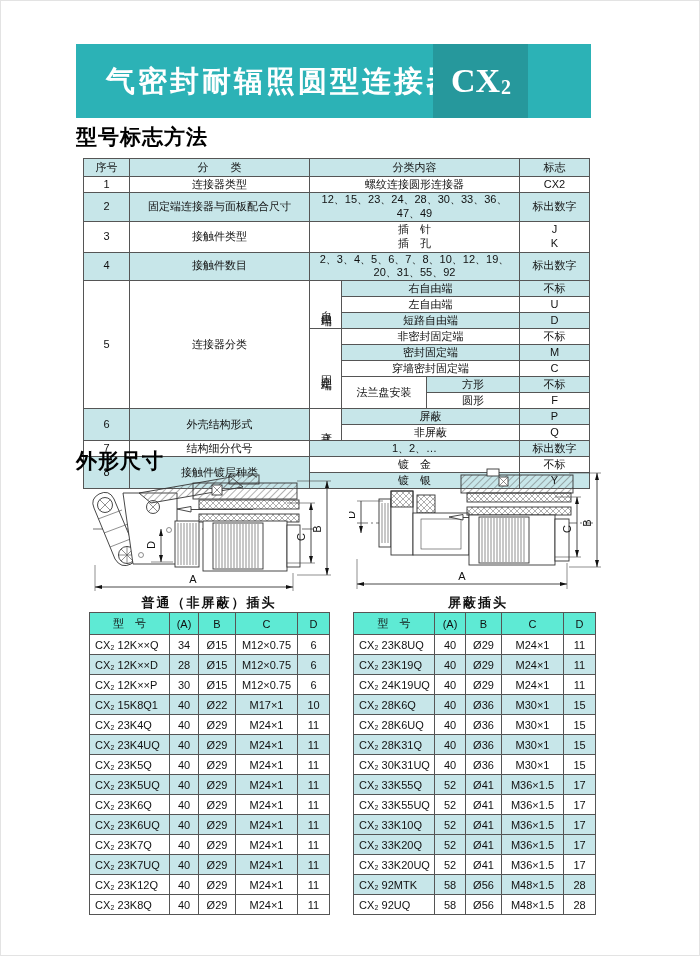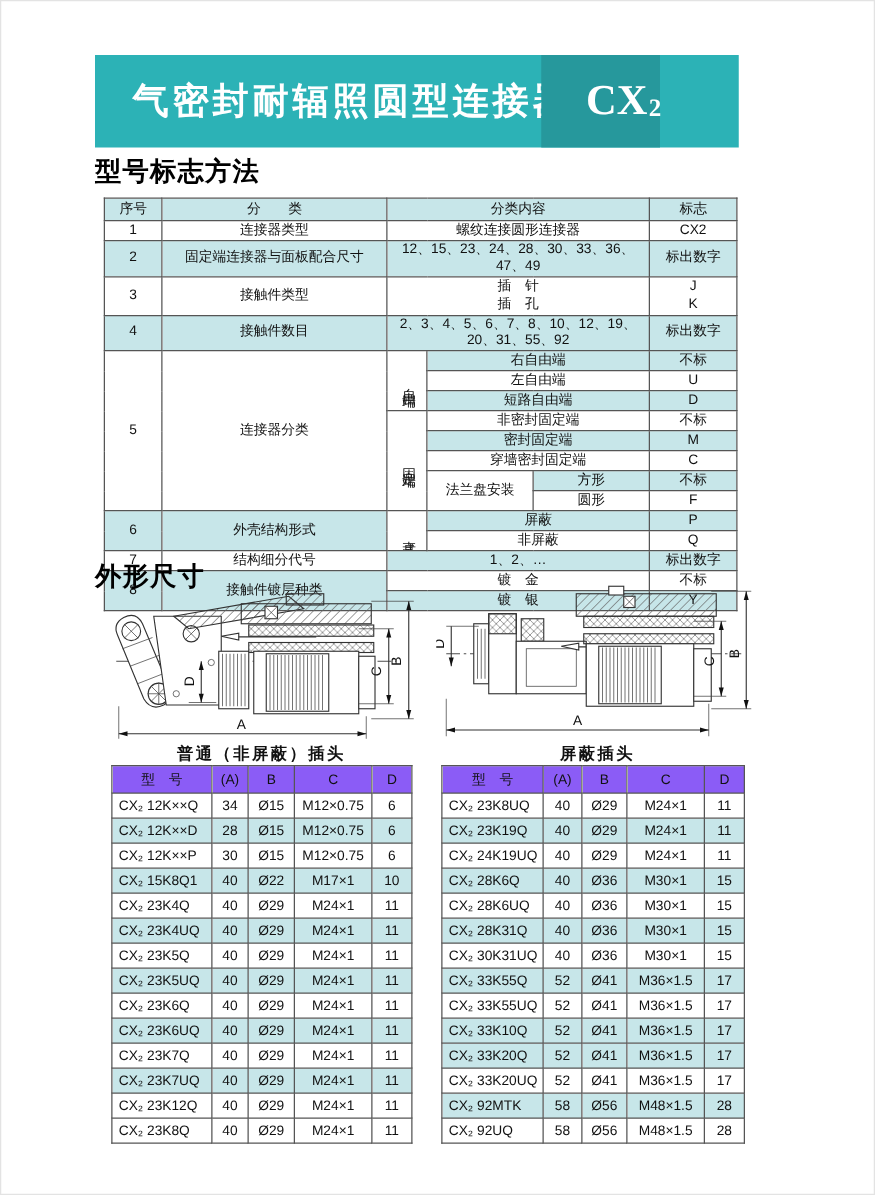--- a/index.html
+++ b/index.html
@@ -4,21 +4,21 @@
 <style>
   html,body{margin:0;padding:0;background:#fff;}
   .page{position:relative;width:700px;height:956px;background:#fff;overflow:hidden;
         font-family:"Liberation Sans","DejaVu Sans",sans-serif;color:#111;
         box-sizing:border-box;border:1px solid #e3e3e3;}
   
   .banner{position:absolute;left:75px;top:43px;width:515px;height:74px;background:#2cb2b6;}
   .banner-title{position:absolute;left:30px;top:0;height:74px;line-height:74px;
         font-size:29px;font-weight:bold;color:#fff;letter-spacing:3px;}
   .banner-model{position:absolute;left:357px;top:0;width:95px;height:74px;background:#26989c;
-        display:flex;align-items:center;justify-content:flex-end;color:#fff;
+        display:flex;align-items:center;justify-content:center;color:#fff;
         font-family:"Liberation Serif","DejaVu Serif",serif;font-weight:bold;font-size:34px;}
   .banner-model sub{font-size:20px;line-height:0;position:relative;top:6px;left:1px;}
   
   .sec-h{position:absolute;left:75px;font-size:21px;font-weight:bold;color:#000;letter-spacing:1px;margin:0;text-align:center;}
   #h-marking{top:122px;}
   #h-outline{top:446px;}
   
   table{border-collapse:collapse;border-radius:19px;}
   .marking{position:absolute;left:82px;top:157px;width:506px;font-size:11px;table-layout:fixed;}
   .marking td{border:1px solid #555;text-align:center;vertical-align:middle;
@@ -39,21 +39,21 @@
   .draw svg text{font-family:"Liberation Sans",sans-serif;font-size:11px;fill:#111;}
   .caption{position:absolute;top:593px;text-align:center;font-size:13px;font-weight:bold;letter-spacing:2px;}
   #cap-left{left:82px;width:252px;}
   #cap-right{left:348px;width:258px;}
   
   .spec{position:absolute;top:611px;font-size:11px;table-layout:fixed;}
   #normal-table{left:88px;width:240px;}
   #shielded-table{left:352px;width:242px;}
   .spec th,.spec td{border:1px solid #555;text-align:center;vertical-align:middle;
         padding:0 1px;overflow:hidden;font-weight:normal;}
-  .spec th{height:21px;background:#8b5cf6;}
+  .spec th{height:21px;background:#5eead4;}
   .spec td{height:19px;background:#fff;}
   .spec tr.alt td{background:#c7e6e9;}
   .spec td.model{text-align:left;padding-left:5px;}
 </style>
 </head>
 <body>
 
 <div class="page">
 
   <div class="banner">

